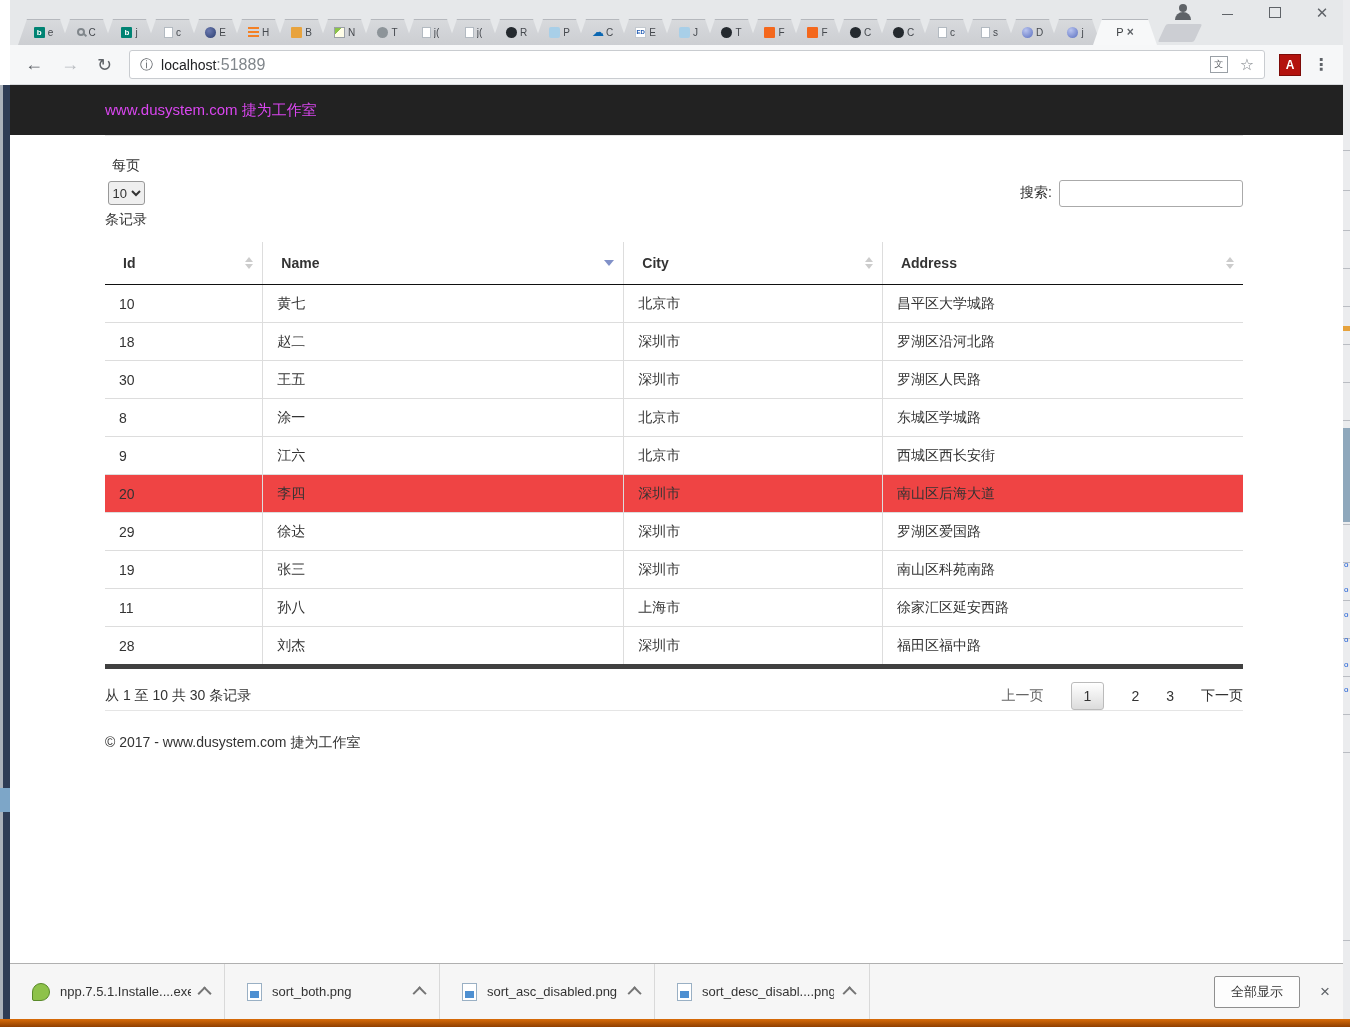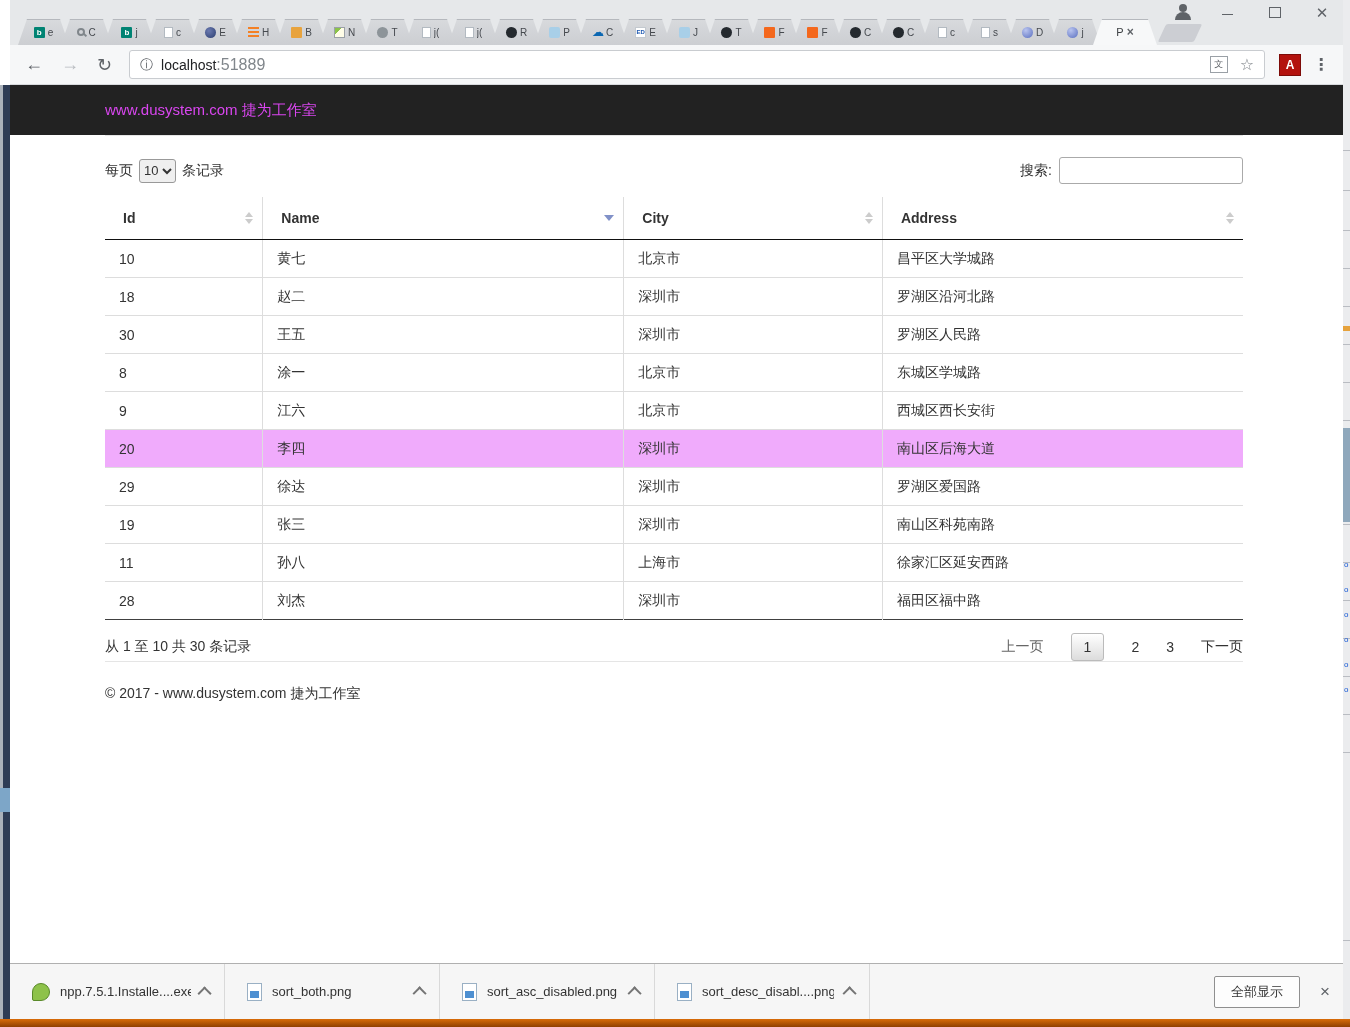--- a/index.html
+++ b/index.html
@@ -79,34 +79,34 @@
   .menu-dots{font-size:16px;color:#5f6368;margin:0 8px 0 12px;font-weight:bold;}
 
   
   .viewport{position:relative;height:878px;background:#fff;overflow:hidden;}
   .navbar{height:50px;background:#222;display:flex;align-items:center;}
   .navbar-title{margin-left:95px;font-size:15px;color:#d946ef;}
   .container{margin-left:95px;width:1138px;}
   hr.rule{border:0;border-top:1px solid #e5e5e5;margin:0;}
   .rule-top{margin-top:20px;}
   .controls{display:flex;justify-content:space-between;align-items:center;margin-top:21px;}
-  .length-ctl{display:flex;align-items:center;gap:6px;font-size:14px;color:#333;}
+  .length-ctl{display:flex;align-items:center;gap:6px;font-size:14px;color:#333;flex-direction:column;}
   .length-ctl select{height:24px;border:1px solid #999;border-radius:3px;font-size:13px;color:#333;
                      font-family:"Liberation Sans","DejaVu Sans",sans-serif;}
   .search-ctl{display:flex;align-items:center;gap:7px;font-size:14px;color:#333;}
   .search-ctl input{width:172px;height:25px;border:1px solid #aaa;border-radius:3px;padding:0 5px;
                     font-size:14px;font-family:"Liberation Sans","DejaVu Sans",sans-serif;}
-  table.grid{width:100%;border-collapse:collapse;margin-top:13px;border-bottom:1px solid #404040;}
+  table.grid{width:100%;border-collapse:collapse;margin-top:13px;border-bottom:5px solid #404040;}
   table.grid th{text-align:left;font-size:14px;color:#333;height:42px;padding:0 18px;
                 border-bottom:1px solid #111;border-left:1px solid #ddd;position:relative;}
   table.grid th:first-child{border-left:none;}
   table.grid td{font-size:14px;color:#333;height:37px;padding:0 14px;border-top:1px solid #ddd;
                 border-left:1px solid #ddd;}
   table.grid td:first-child{border-left:none;}
-  table.grid tr.hl{background:#f0abfc;}
+  table.grid tr.hl{background:#ef4444;}
   .c-id{width:140px;} .c-name{width:373px;} .c-city{width:255px;} .c-addr{width:370px;}
   .sort{position:absolute;right:9px;top:50%;transform:translateY(-50%);display:flex;
         flex-direction:column;align-items:center;gap:2px;}
   .tri-up{width:0;height:0;border-left:4px solid transparent;border-right:4px solid transparent;
           border-bottom:5px solid #ccc;}
   .tri-down{width:0;height:0;border-left:4px solid transparent;border-right:4px solid transparent;
             border-top:5px solid #ccc;}
   .sort.desc .tri-down{border-top-color:#8191c8;border-left-width:5px;border-right-width:5px;
                        border-top-width:6px;}
   .info-row{display:flex;justify-content:space-between;align-items:center;margin-top:13px;}

